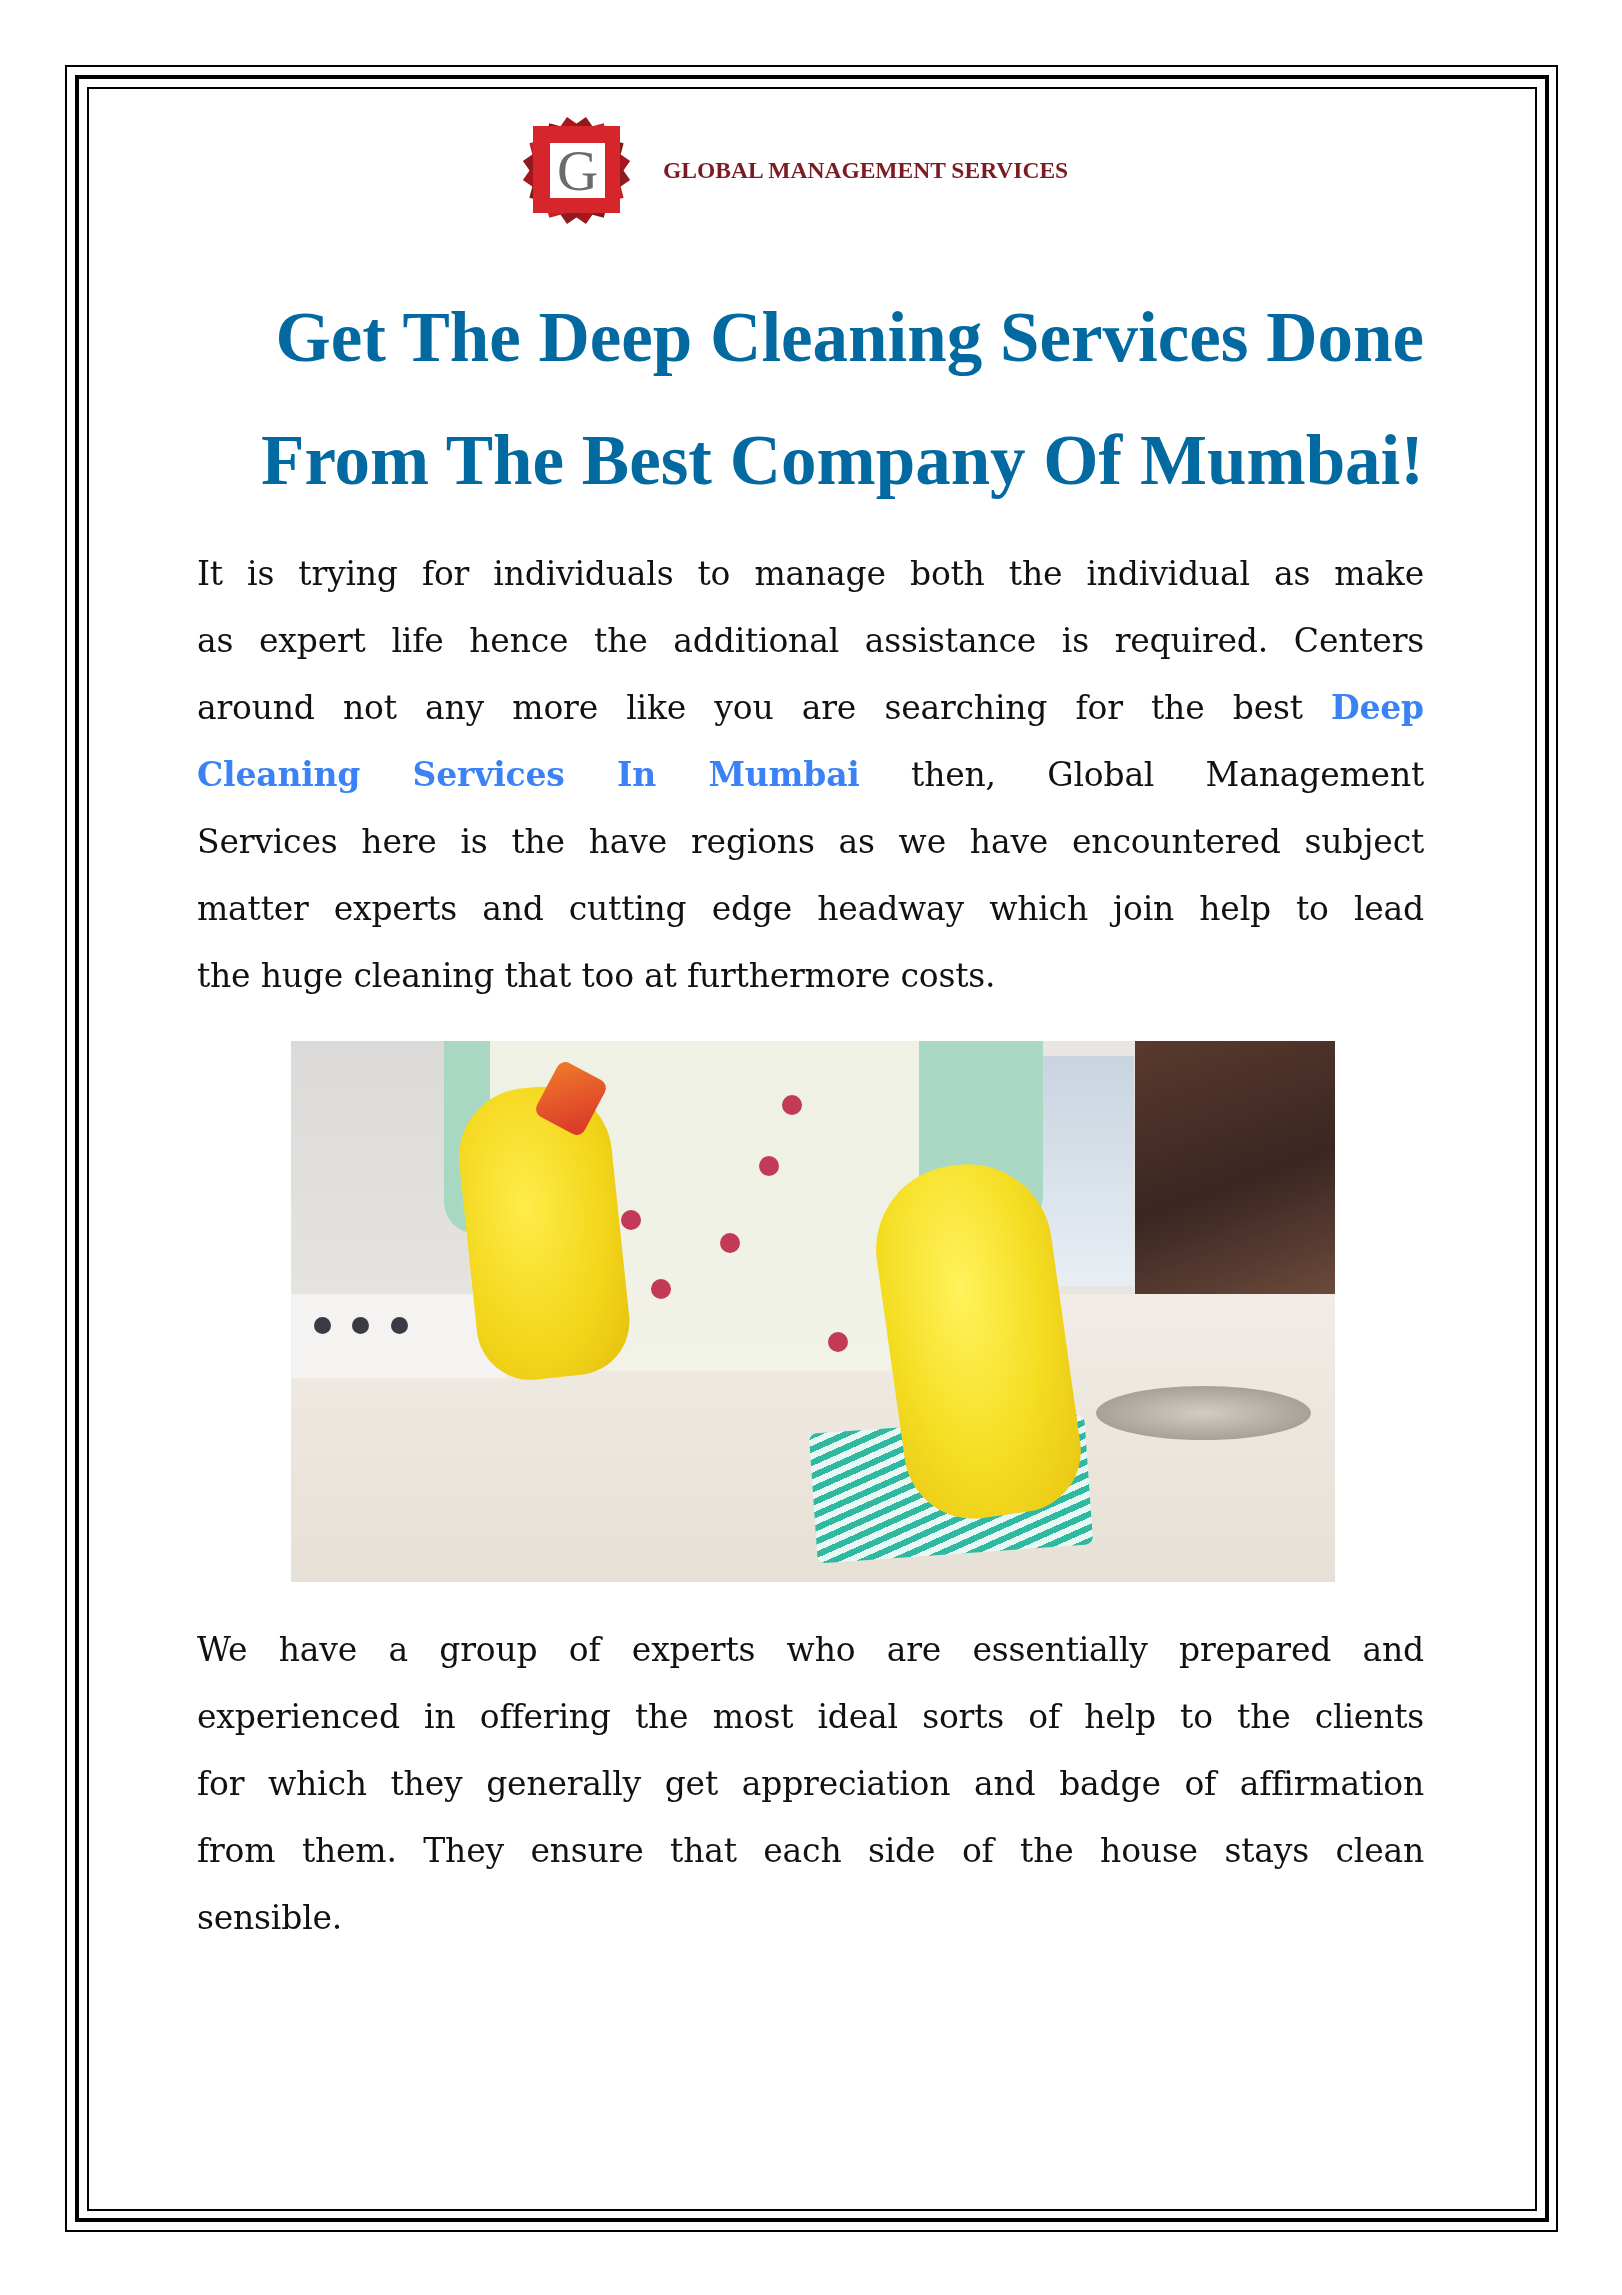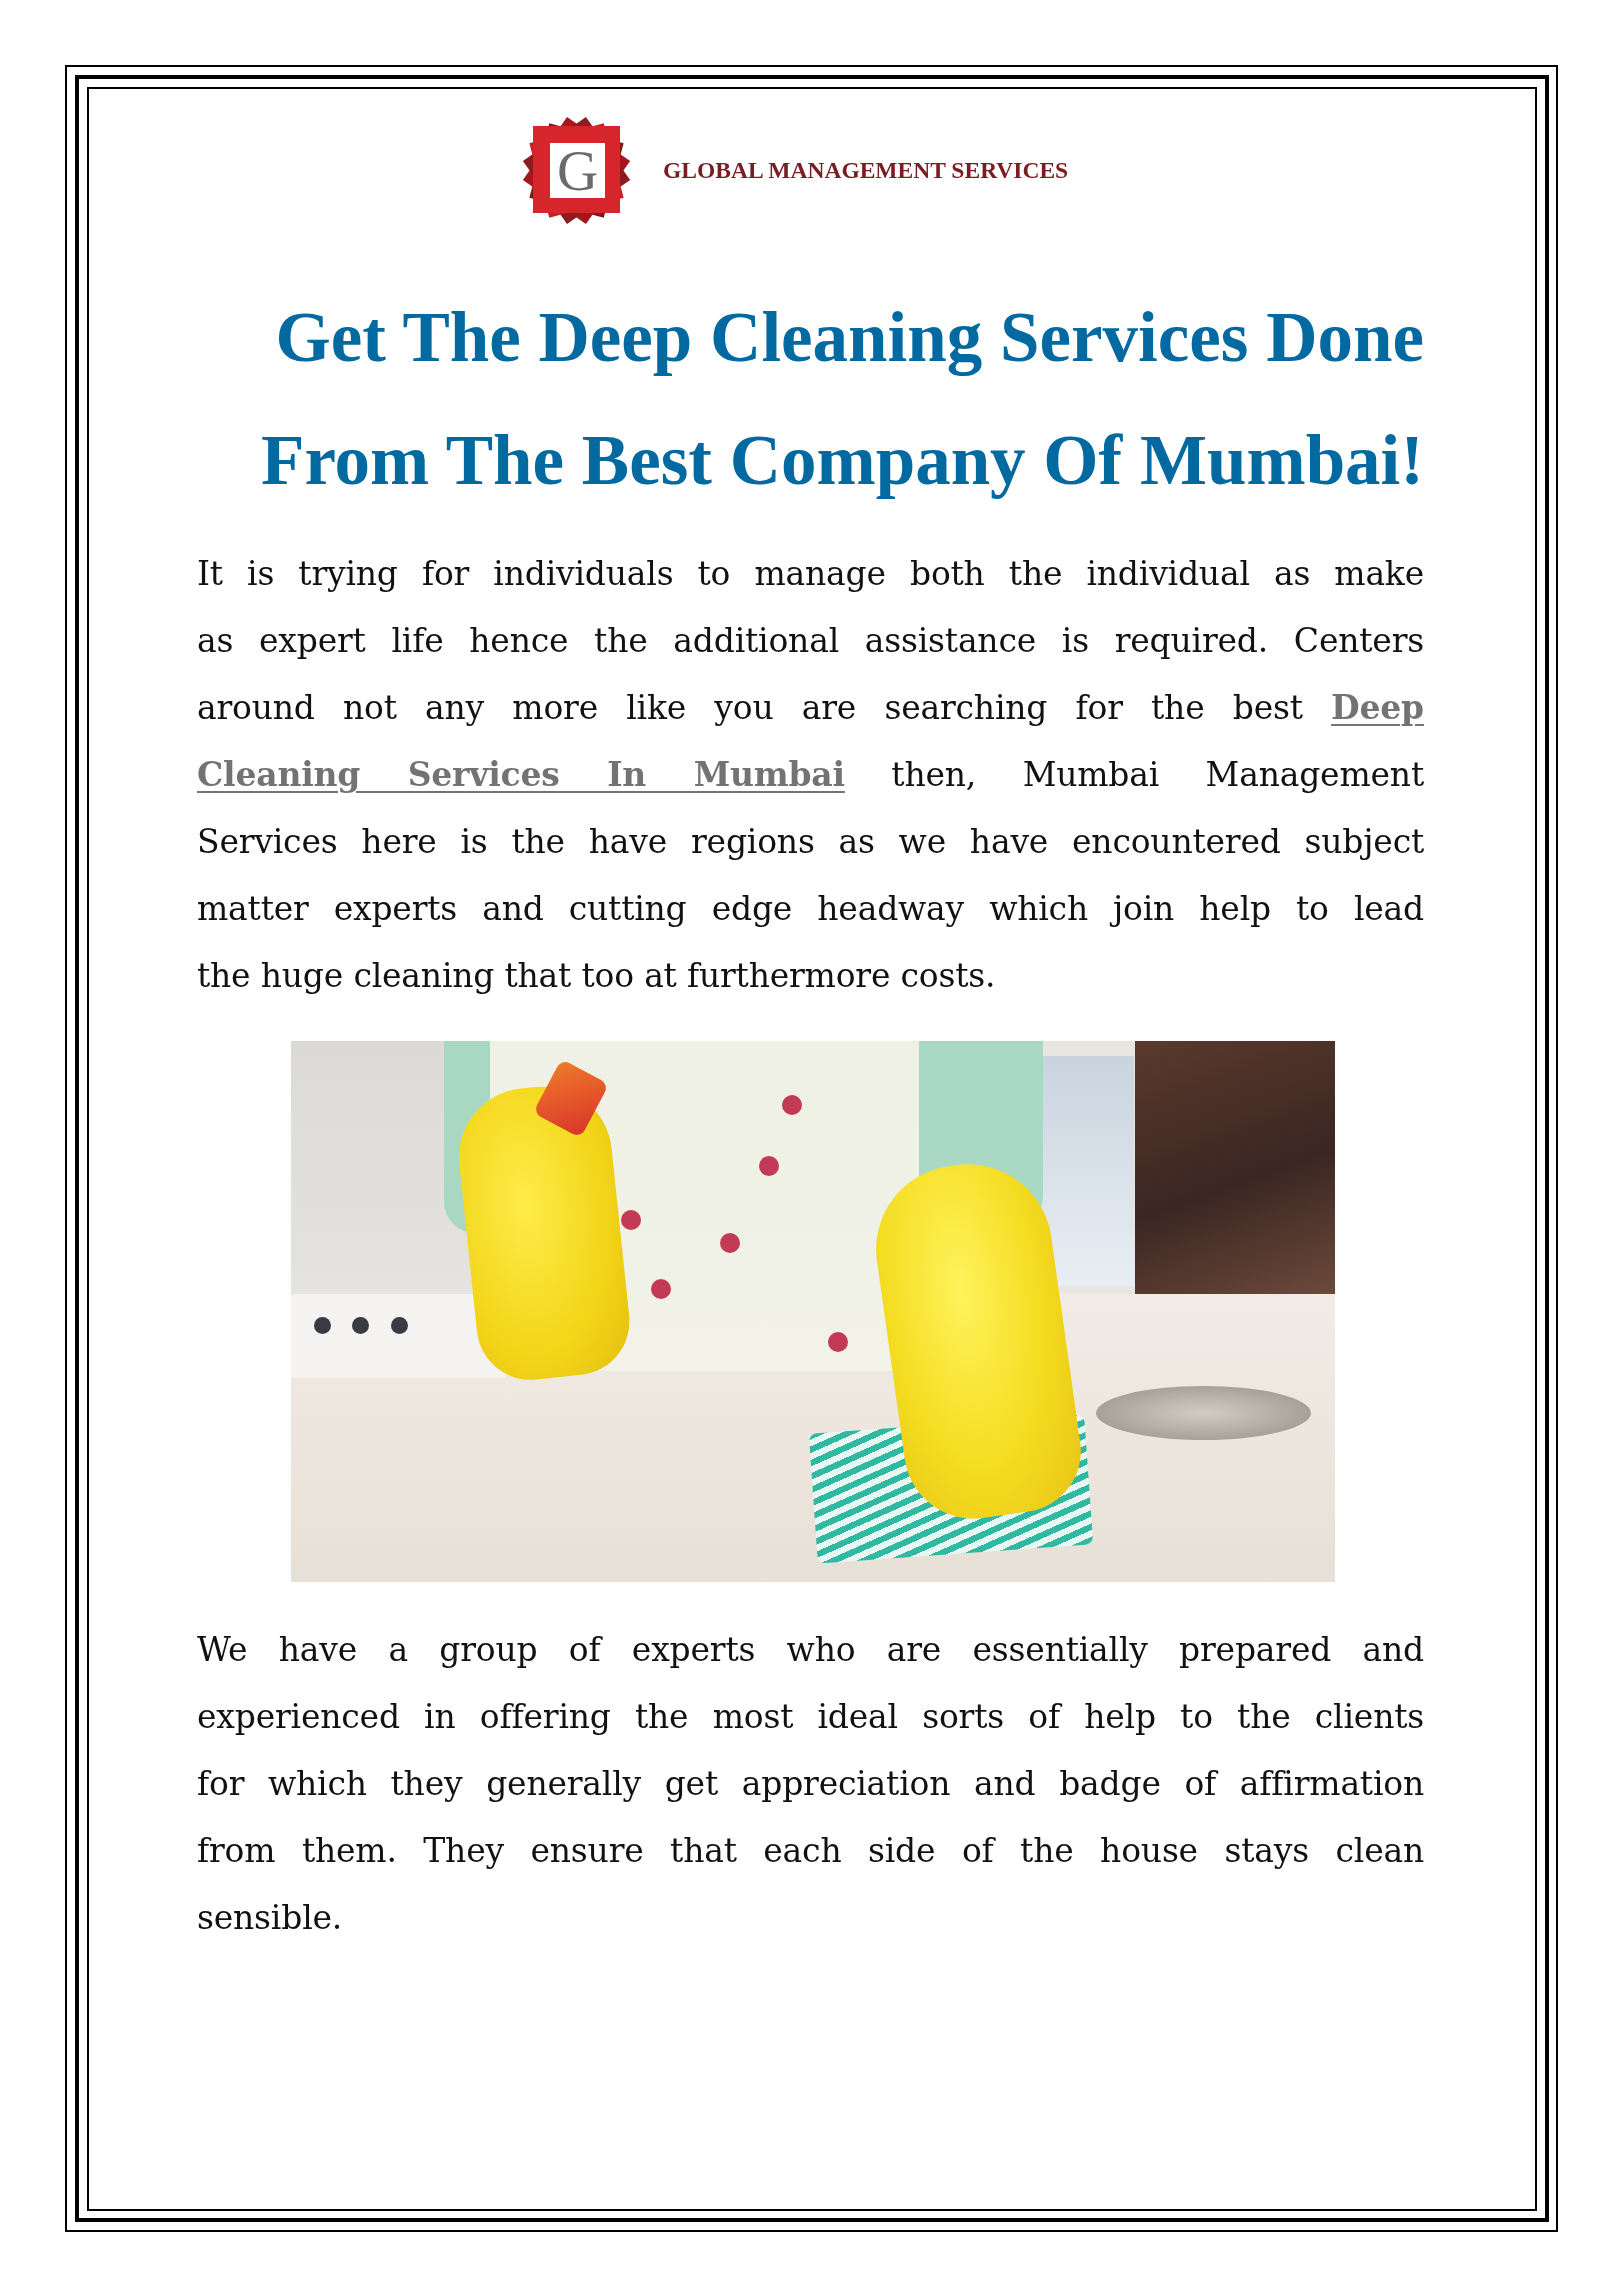--- a/index.html
+++ b/index.html
@@ -119,23 +119,22 @@
     white-space: nowrap;
     height: 67px;
   }
   .para .line.last {
     text-align-last: left;
   }
   .p1 { top: 540px; }
   .p2 { top: 1616px; }
 
   .link {
-    color: #737373;
+    color: #3b82f6;
     font-weight: bold;
-    text-decoration: underline;
     text-decoration-thickness: 2.3px;
     text-underline-offset: 4.6px;
   }
 
   
   .photo {
     position: absolute;
     left: 291px; top: 1041px;
     width: 1044px; height: 541px;
     overflow: hidden;
@@ -233,21 +232,21 @@
 
 <h1 class="title">
   <span>Get The Deep Cleaning Services Done</span>
   <span>From The Best Company Of Mumbai!</span>
 </h1>
 
 <p class="para p1">
   <span class="line">It is trying for individuals to manage both the individual as make</span>
   <span class="line">as expert life hence the additional assistance is required. Centers</span>
   <span class="line"><span>around not any more like you are searching for the best</span> <a class="link">Deep</a></span>
-  <span class="line"><a class="link">Cleaning Services In Mumbai</a> <span>then, Mumbai Management</span></span>
+  <span class="line"><a class="link">Cleaning Services In Mumbai</a> <span>then, Global Management</span></span>
   <span class="line">Services here is the have regions as we have encountered subject</span>
   <span class="line">matter experts and cutting edge headway which join help to lead</span>
   <span class="line last">the huge cleaning that too at furthermore costs.</span>
 </p>
 
 <div class="photo" title="Person wearing yellow rubber gloves wiping a kitchen counter with a green striped cloth while holding a spray bottle">
   <div class="bg-left"></div>
   <div class="bg-right"></div>
   <div class="window"></div>
   <div class="counter"></div>

